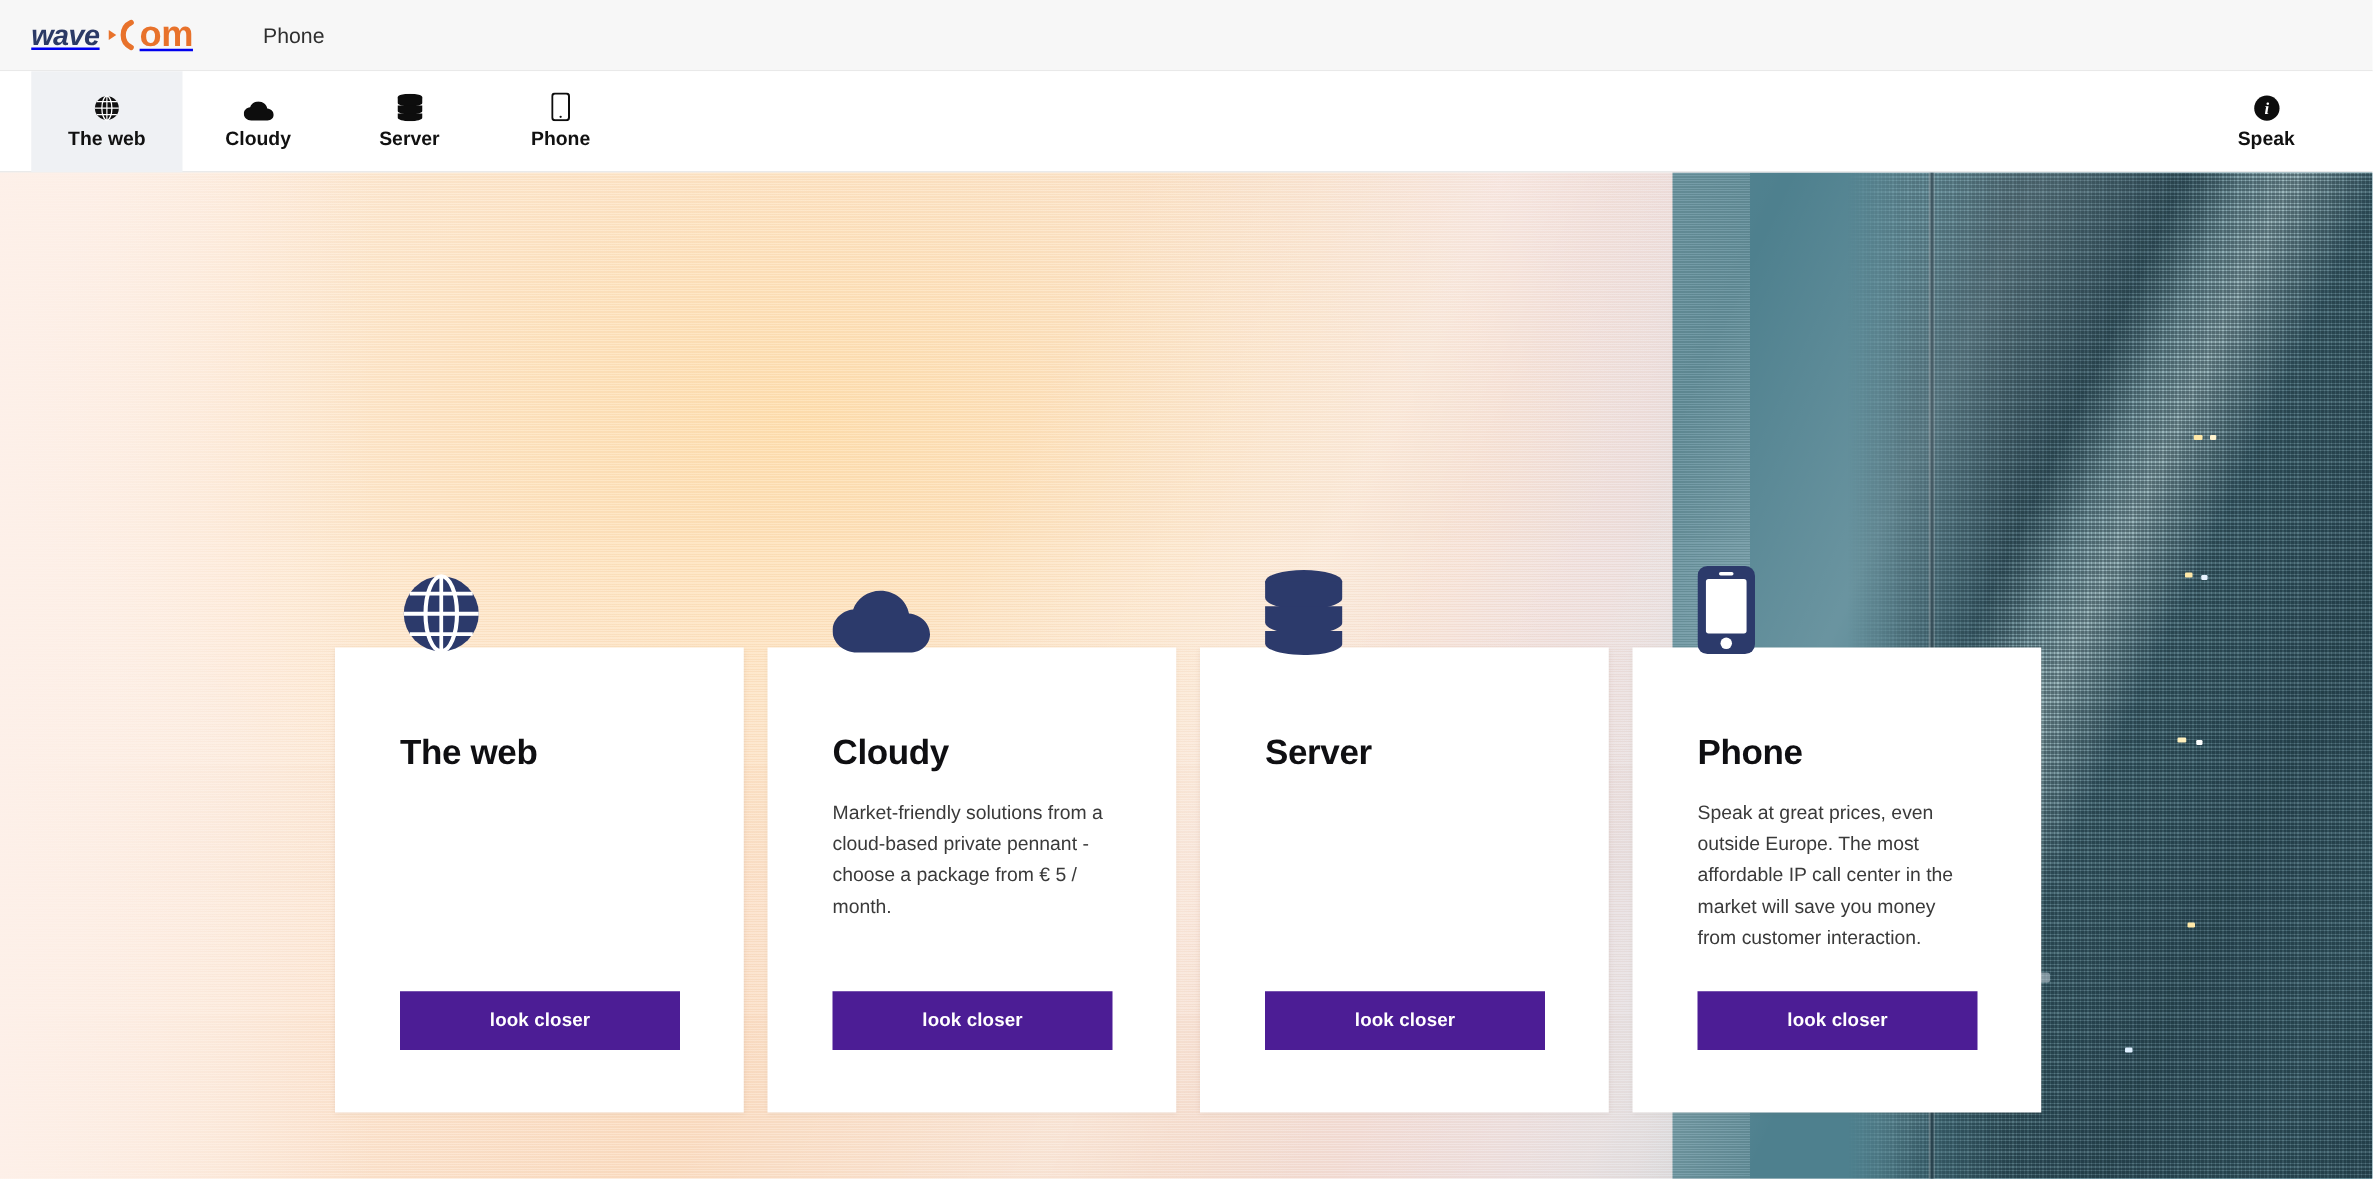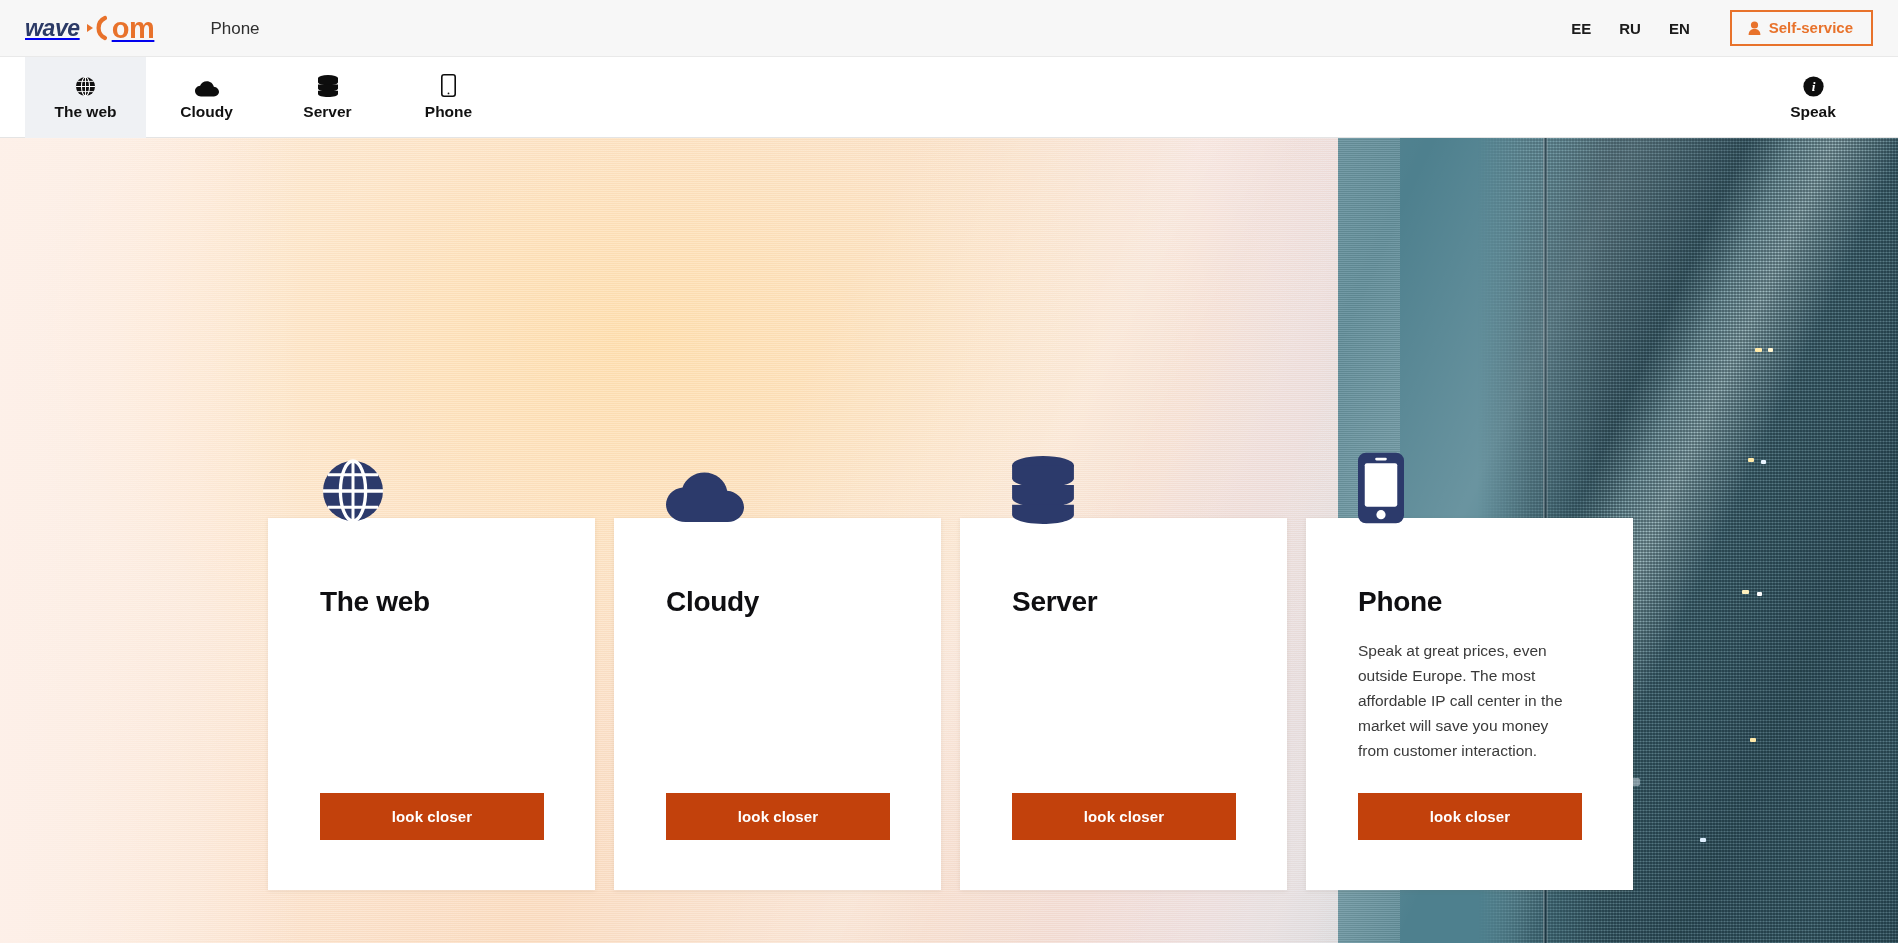--- a/index.html
+++ b/index.html
@@ -202,21 +202,21 @@
     font-size:28px; font-weight:bold; color:#0f0f12;
     margin-top:70px; line-height:1; letter-spacing:-0.3px;
   }
   .card-text{
     margin-top:22px;
     font-size:15.5px; color:#3a3a3a; line-height:1.62;
   }
   .card-btn{
     position:absolute; left:52px; bottom:50px;
     width:224px; height:47px;
-    background:#c2410c; border:none;
+    background:#4c1d95; border:none;
     color:#ffffff; font-size:15px; font-weight:bold;
     font-family:"Liberation Sans", sans-serif;
     cursor:pointer; letter-spacing:0.1px;
   }
 </style>
 </head>
 <body>
 
 <div class="topbar">
 
@@ -230,35 +230,20 @@
     </span>
     <span class="logo-om">om</span>
   </a>
 
   <nav class="topnav">
     <a href="#">Of us</a>
     <a href="#">Phone</a>
     <a href="#">Contact us</a>
   </nav>
 
-  <div class="topright">
-    <span class="lang">EE</span>
-    <span class="lang">RU</span>
-    <span class="lang">EN</span>
-
-    <button class="selfservice">
-      <span class="person-ico">
-        <svg width="13" height="14" viewBox="0 0 13 14">
-          <circle cx="6.5" cy="4" r="3.6" fill="#e8722b"></circle>
-          <path d="M0.6 14 C0.6 9.9 3.2 8 6.5 8 C9.8 8 12.4 9.9 12.4 14 Z" fill="#e8722b"></path>
-        </svg>
-      </span>
-      <span>Self-service</span>
-    </button>
-  </div>
 </div>
 
 <div class="servicenav">
 
   <a class="svc active" href="#">
     <span class="svc-ico">
       <svg width="21" height="21" viewBox="0 0 22 22">
         <circle cx="11" cy="11" r="10" fill="#111"></circle>
         <ellipse cx="11" cy="11" rx="4.2" ry="10" fill="none" stroke="#fff" stroke-width="1.1"></ellipse>
         <line x1="1" y1="11" x2="21" y2="11" stroke="#fff" stroke-width="1.1"></line>
@@ -350,20 +335,21 @@
       <button class="card-btn">look closer</button>
     </div>
 
     <div class="card">
       <span class="card-ico">
         <svg width="78" height="52" viewBox="0 0 26 17">
           <path d="M6.5 16.5 C2.9 16.5 0 13.9 0 10.7 C0 7.8 2.4 5.3 5.5 5.0 C6.5 2.1 9.4 0 12.8 0 C16.6 0 19.8 2.6 20.4 6.1 C23.6 6.4 26 8.8 26 11.6 C26 14.3 23.6 16.5 20.6 16.5 Z" fill="#2c3a6b"></path>
         </svg>
       </span>
       <h2 class="card-title">Cloudy</h2>
+      <p class="card-text">Market-friendly solutions from a cloud-based private pennant - choose a package from € 5 / month.</p>
       <button class="card-btn">look closer</button>
     </div>
 
     <div class="card">
       <span class="card-ico">
         <svg width="62" height="68" viewBox="0 0 20 22">
           <ellipse cx="10" cy="3" rx="10" ry="3" fill="#2c3a6b"></ellipse>
           <path d="M0 3 L0 7.2 C0 8.9 4.5 10.2 10 10.2 C15.5 10.2 20 8.9 20 7.2 L20 3 Z" fill="#2c3a6b"></path>
           <path d="M0 9.4 L0 13.6 C0 15.3 4.5 16.6 10 16.6 C15.5 16.6 20 15.3 20 13.6 L20 9.4 Z" fill="#2c3a6b"></path>
           <path d="M0 15.8 L0 19 C0 20.7 4.5 22 10 22 C15.5 22 20 20.7 20 19 L20 15.8 Z" fill="#2c3a6b"></path>

